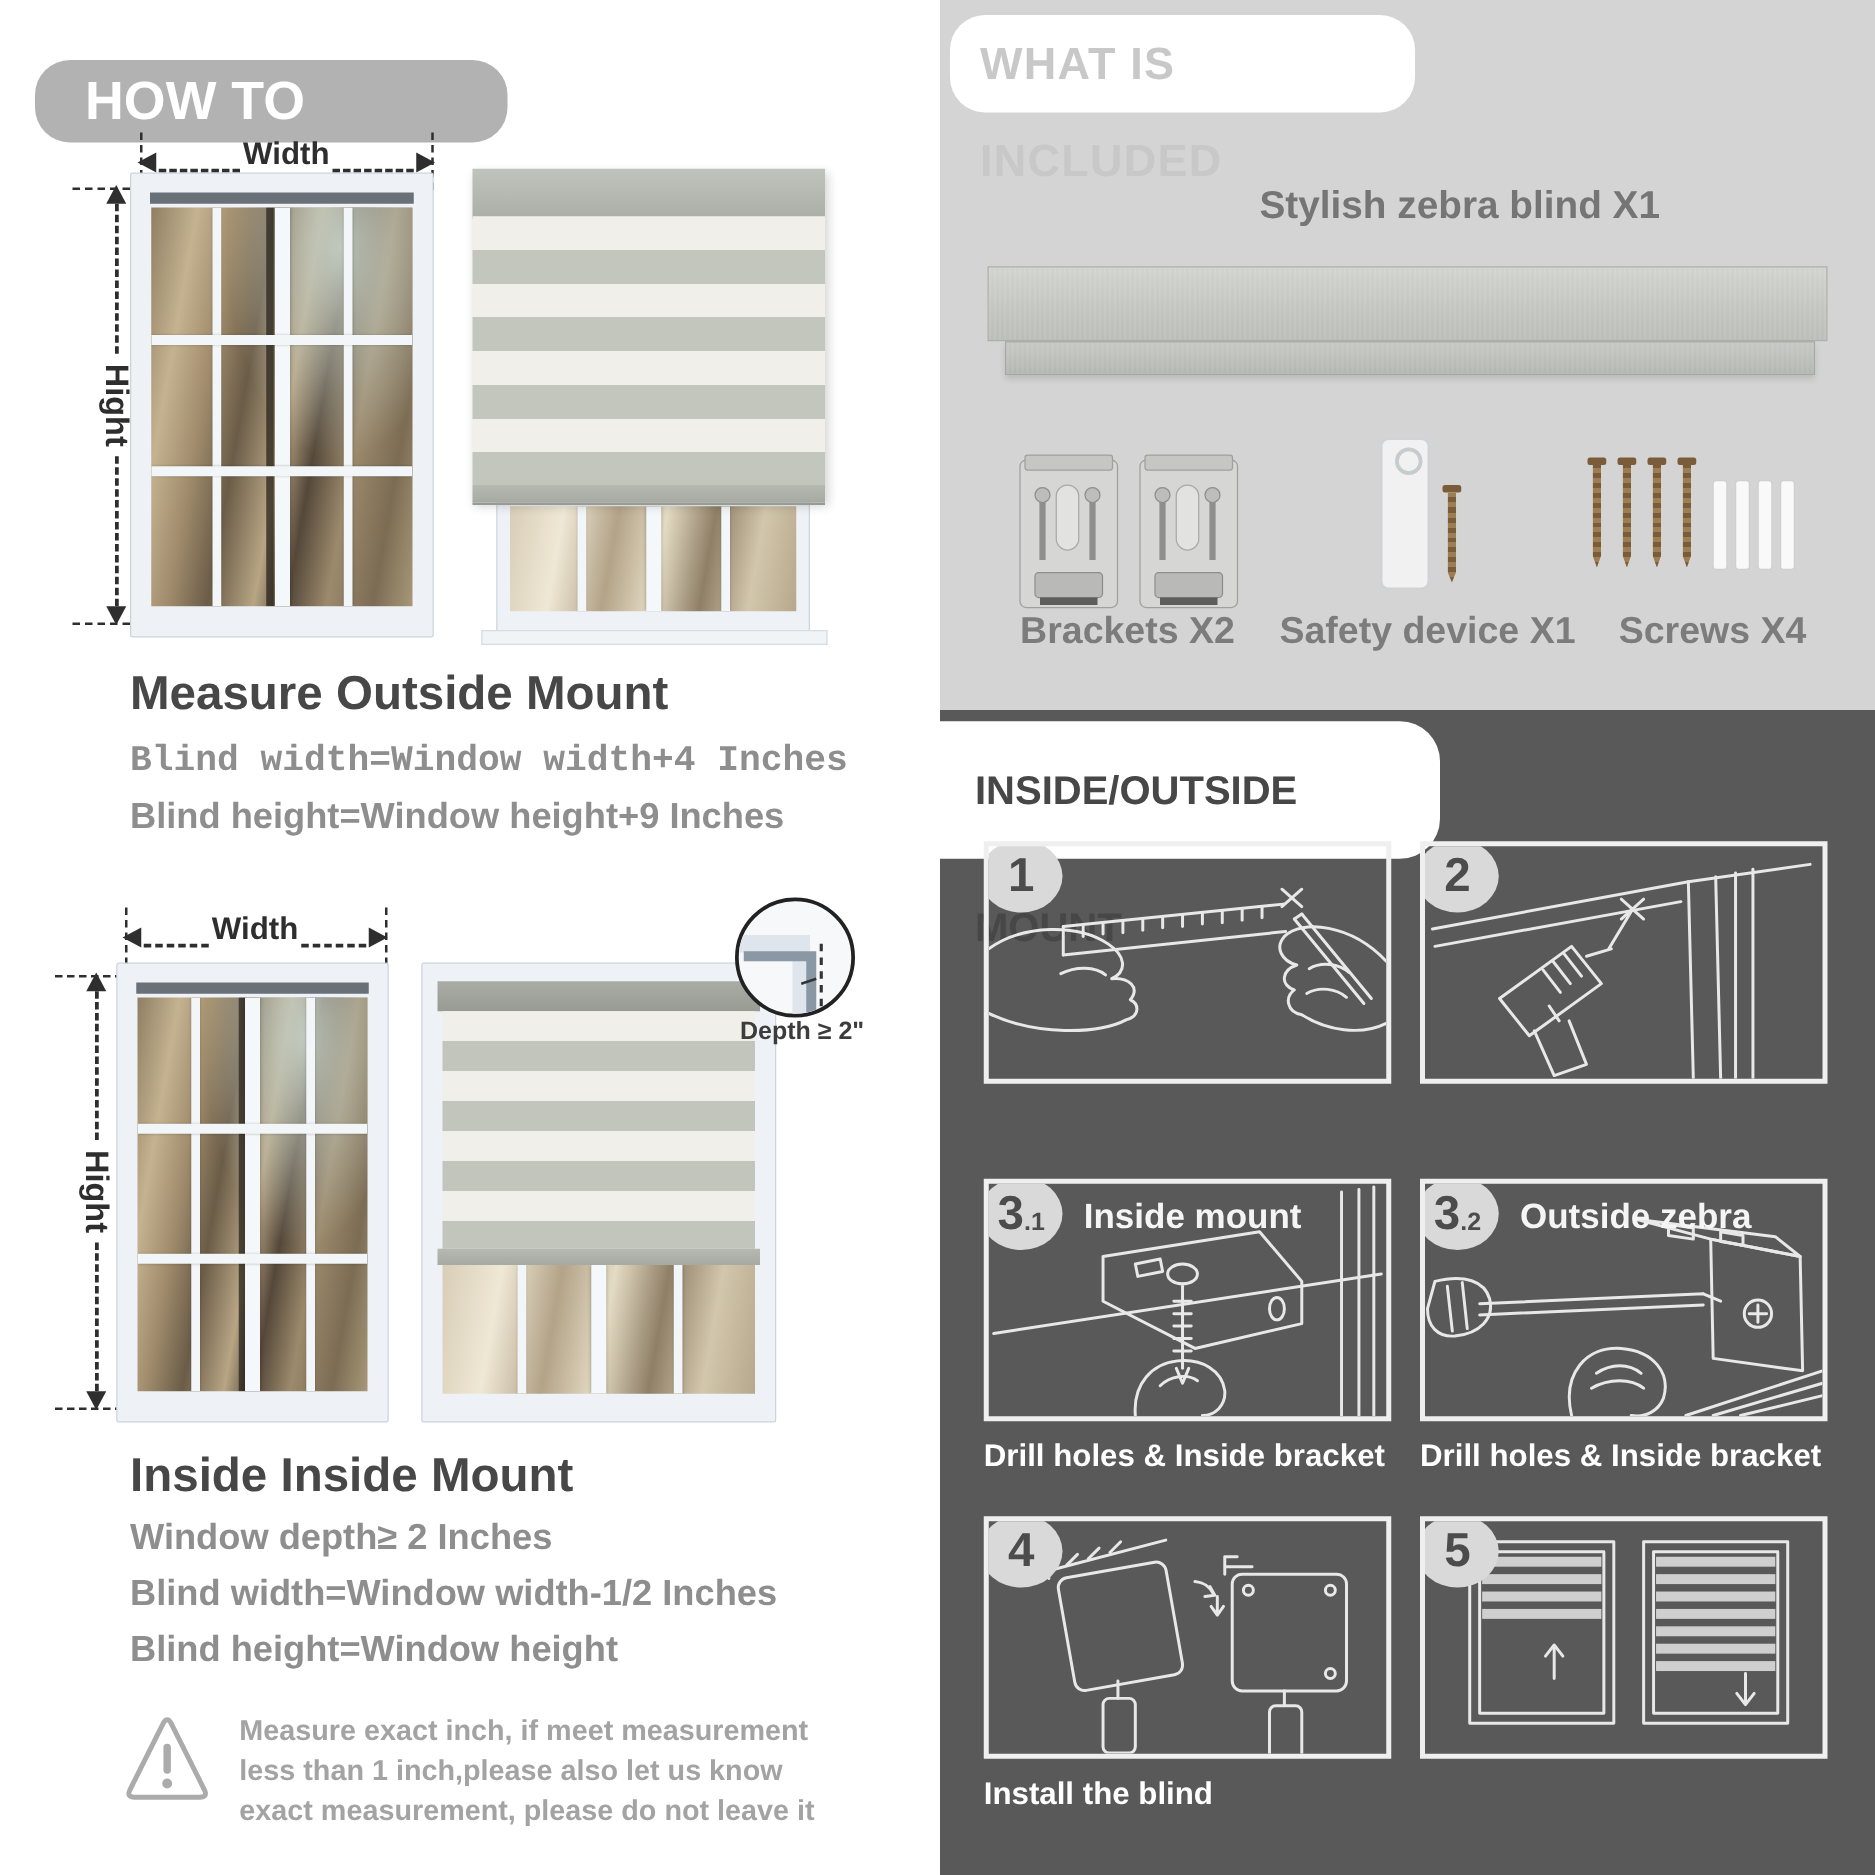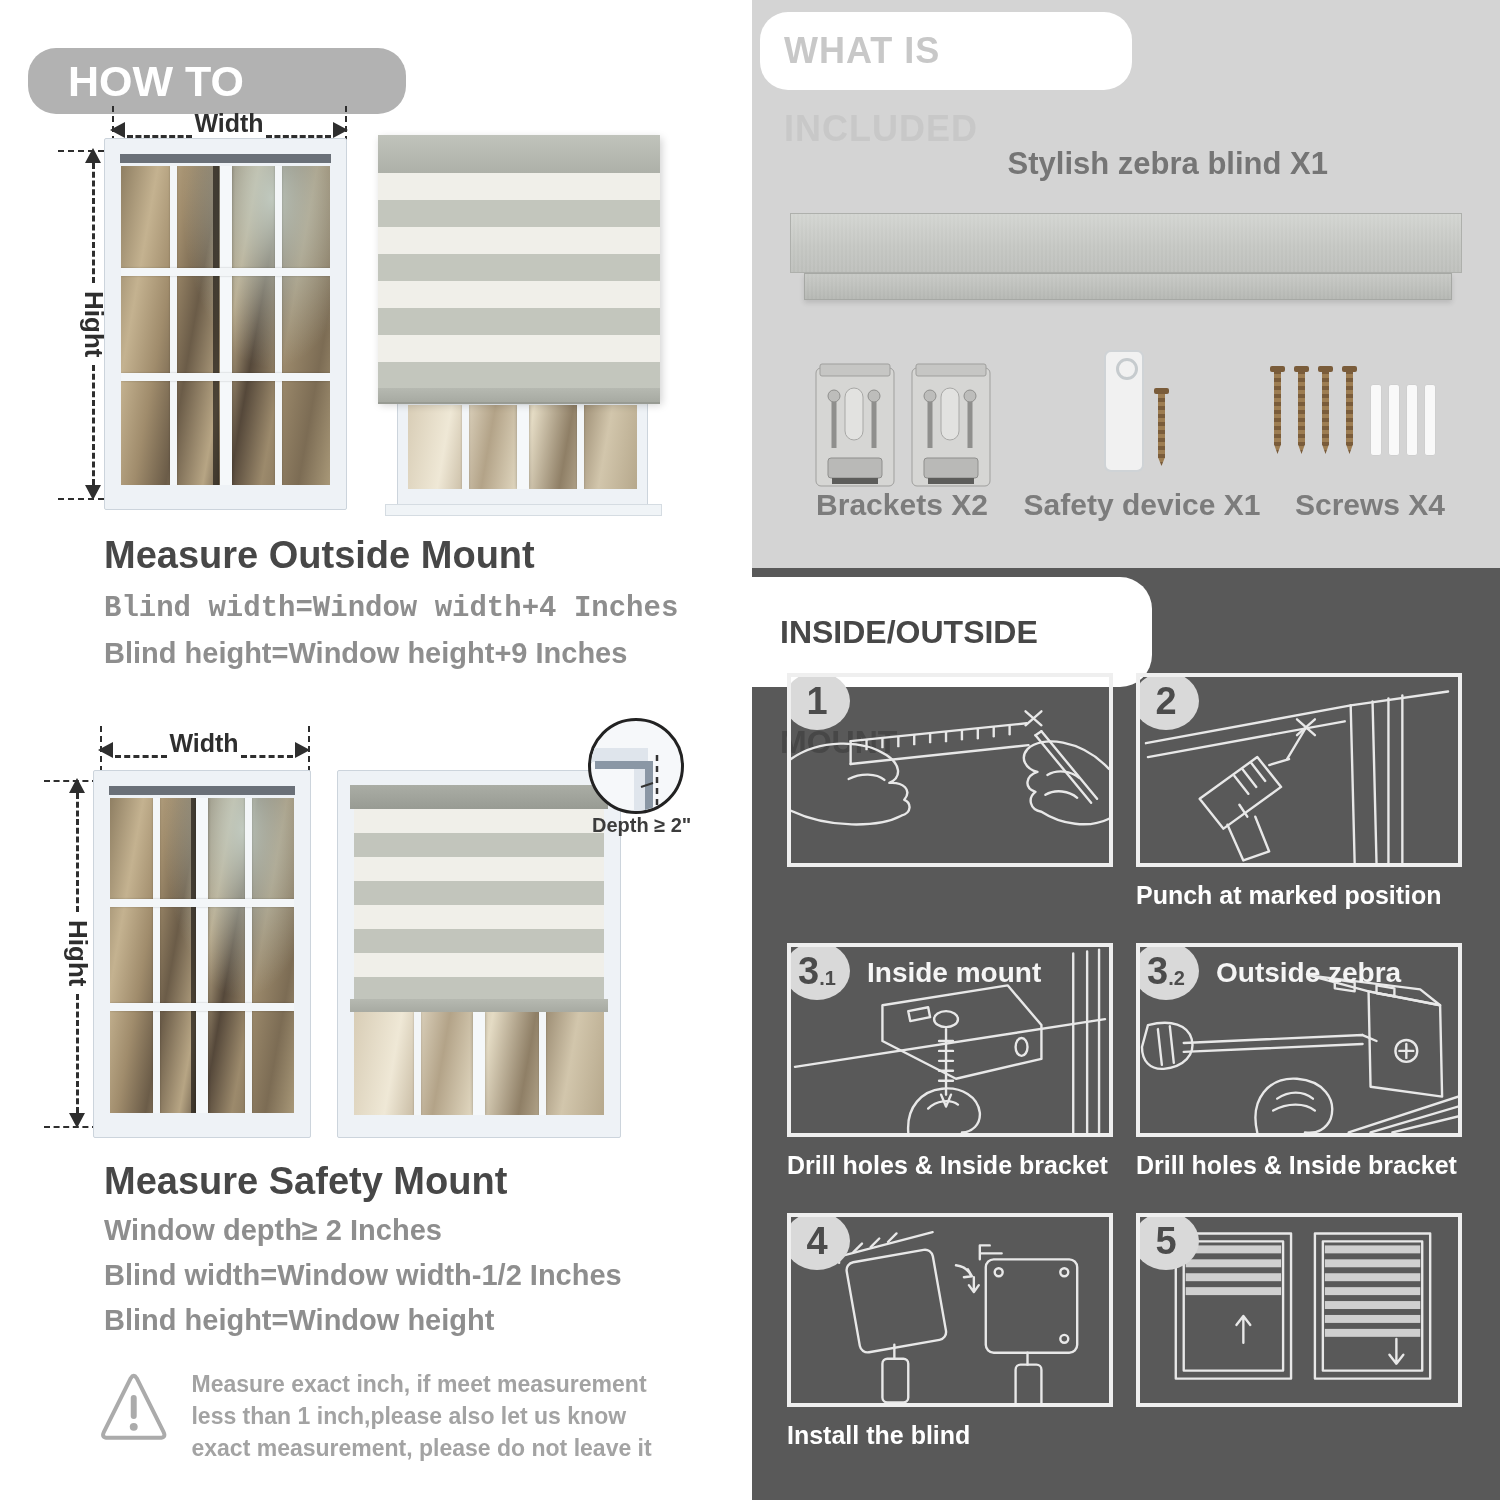--- a/index.html
+++ b/index.html
@@ -207,21 +207,21 @@
     <div class="depth-circle" style="left:588px;top:718px;">
       <svg viewBox="0 0 96 96" width="96" height="96">
         <path d="M-4 34 L50 34 L50 100" fill="none" stroke="#dfe5ec" stroke-width="14"></path>
         <path d="M4 44 L58 44 L58 100" fill="none" stroke="#8a97a5" stroke-width="8"></path>
         <path d="M66 34 L66 100" fill="none" stroke="#333" stroke-width="2.5" stroke-dasharray="6 5"></path>
         <path d="M50 66 L62 62" fill="none" stroke="#333" stroke-width="2"></path>
       </svg>
     </div>
     <div class="depth-label" style="left:592px;top:814px;">Depth ≥ 2"</div>
 
-    <div class="sec-title" style="left:104px;top:1160px;">Measure Safety Mount</div>
+    <div class="sec-title" style="left:104px;top:1160px;">Inside Inside Mount</div>
     <div class="sec-line" style="left:104px;top:1214px;">Window depth≥ 2 Inches</div>
     <div class="sec-line" style="left:104px;top:1259px;">Blind width=Window width-1/2 Inches</div>
     <div class="sec-line" style="left:104px;top:1304px;">Blind height=Window height</div>
 
     <div class="warn-wrap">
       <svg width="72" height="78" viewBox="0 0 72 78">
         <path d="M33 10 Q36 5 39 10 L66 64 Q69 70 62 70 L10 70 Q3 70 6 64 Z" fill="none" stroke="#ababab" stroke-width="4" stroke-linejoin="round"></path>
         <line x1="36" y1="30" x2="36" y2="48" stroke="#ababab" stroke-width="6" stroke-linecap="round"></line>
         <circle cx="36" cy="59" r="4" fill="#ababab"></circle>
       </svg>
@@ -338,21 +338,20 @@
           <path d="M60 122 L118 80 L142 110 L84 152 Z"></path>
           <path d="M112 86 L126 104 M103 92 L117 110 M95 99 L109 117"></path>
           <path d="M130 88 L150 82"></path>
           <path d="M148 82 L166 52"></path>
           <path d="M158 42 L176 58 M176 42 L158 58"></path>
           <path d="M88 148 L104 184 L130 175 L116 140"></path>
           <path d="M100 128 L108 140"></path>
         </g>
       </svg>
     </div>
-    <div class="caption" style="left:384px;top:313px;">Punch at  marked position</div>
 
     <div class="panel" style="left:35px;top:375px;">
       <div class="badge">
           <span>3</span>
           <span class="sub">.1</span>
         </div>
       <div class="panel-title">Inside mount</div>
       <svg viewBox="0 0 320 186">
         <g class="stroke">
           <path d="M4 120 L316 72"></path>

